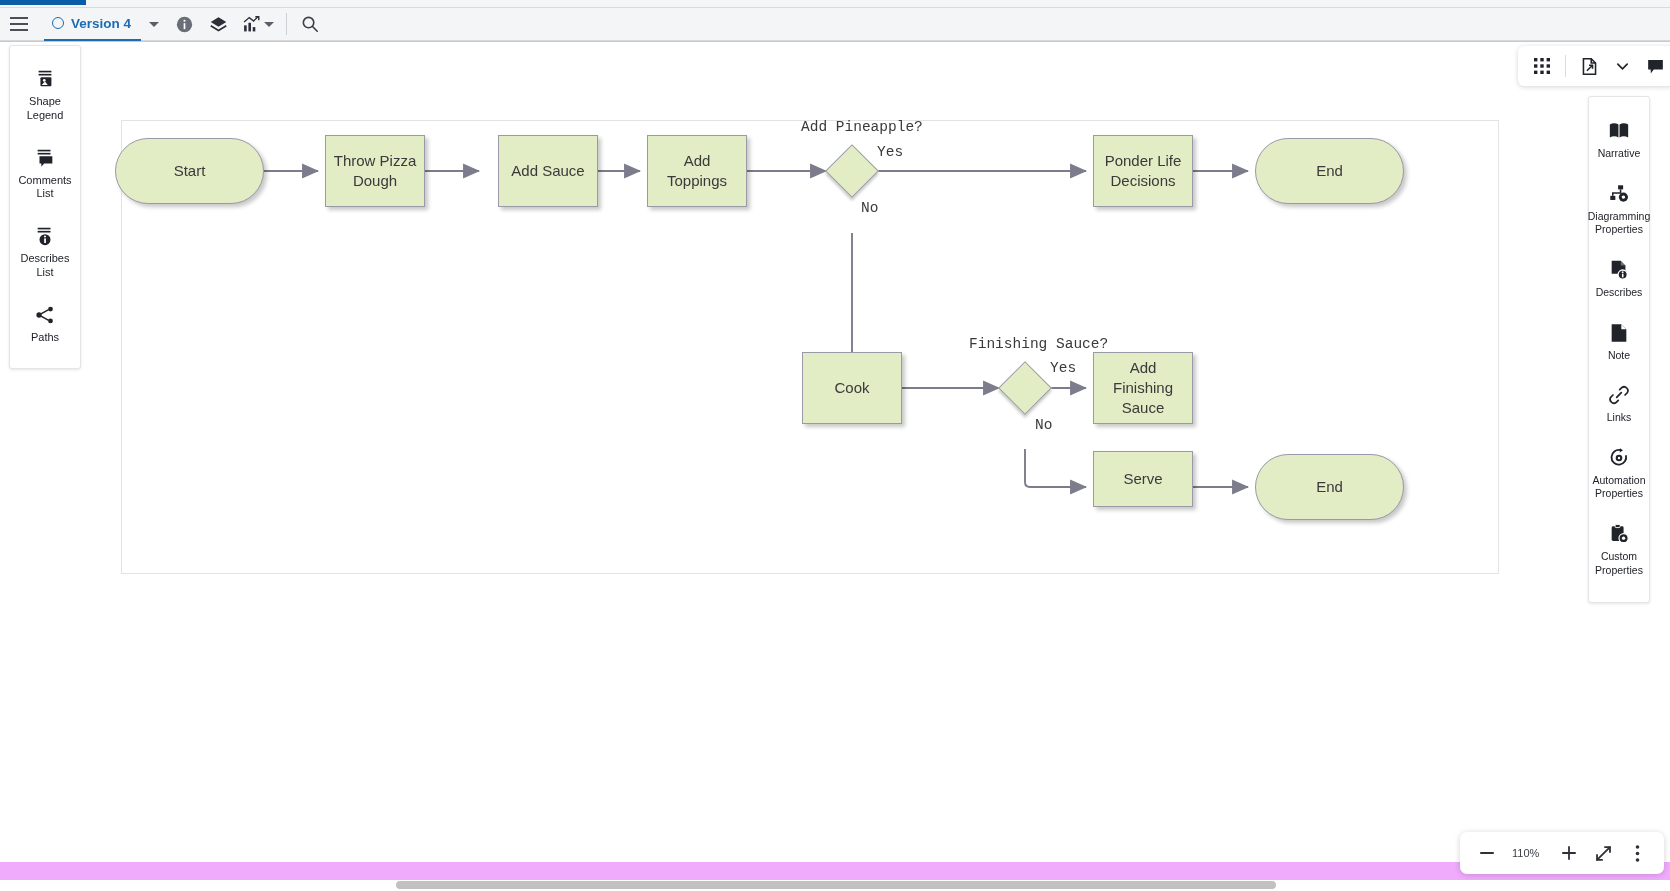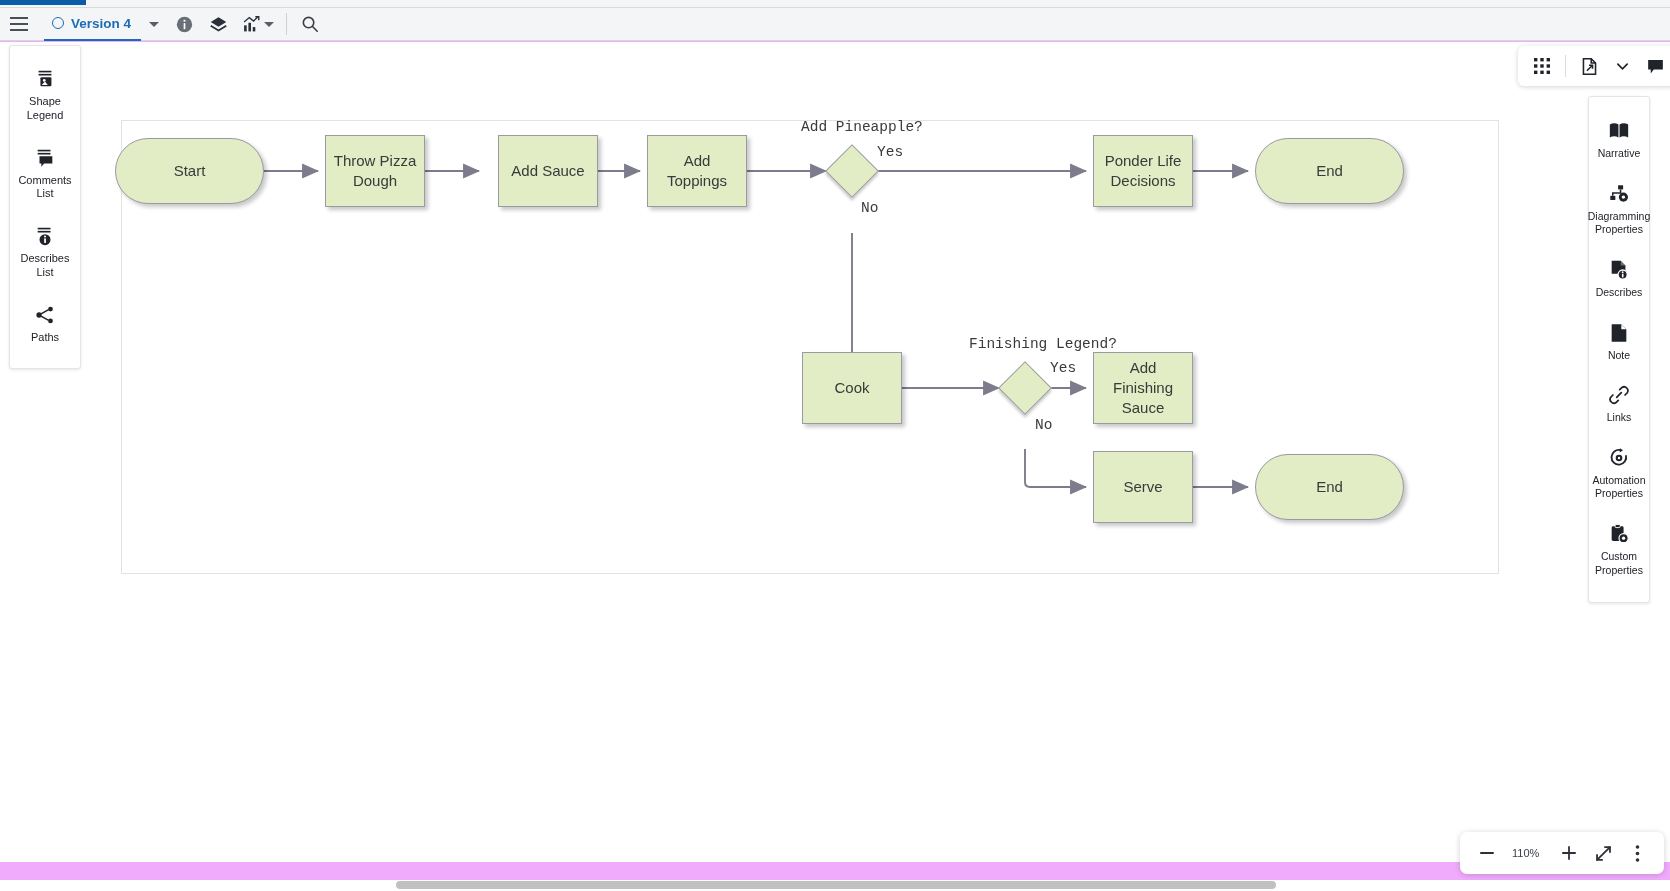--- a/index.html
+++ b/index.html
@@ -268,32 +268,32 @@
       </div>
 
       <div class="node diamond" style="left:1006px; top:327px;"></div>
 
       <div class="node" style="left:1093px; top:310px; width:100px; height:72px;">
         <span>
           <span>Add</span><br><span>Finishing</span><br><span>Sauce</span>
         </span>
       </div>
 
-      <div class="node" style="left:1093px; top:409px; width:100px; height:72px;">
+      <div class="node" style="left:1093px; top:409px; width:100px; height:56px;">
         <span>Serve</span>
       </div>
 
       <div class="node rounded" style="left:1255px; top:412px; width:149px; height:66px;">
         <span>End</span>
       </div>
 
       <div class="edge-label" style="left:801px; top:77px;">Add Pineapple?</div>
       <div class="edge-label" style="left:877px; top:102px;">Yes</div>
       <div class="edge-label" style="left:861px; top:158px;">No</div>
-      <div class="edge-label" style="left:969px; top:294px;">Finishing Legend?</div>
+      <div class="edge-label" style="left:969px; top:294px;">Finishing Sauce?</div>
       <div class="edge-label" style="left:1050px; top:318px;">Yes</div>
       <div class="edge-label" style="left:1035px; top:375px;">No</div>
     </div>
   </div>
 
   <div class="left-panel">
 
     <div class="left-item">
       <svg width="22" height="22" viewBox="0 0 24 24">
         <rect x="5" y="3" width="14" height="1.8" fill="#20232a"></rect>

